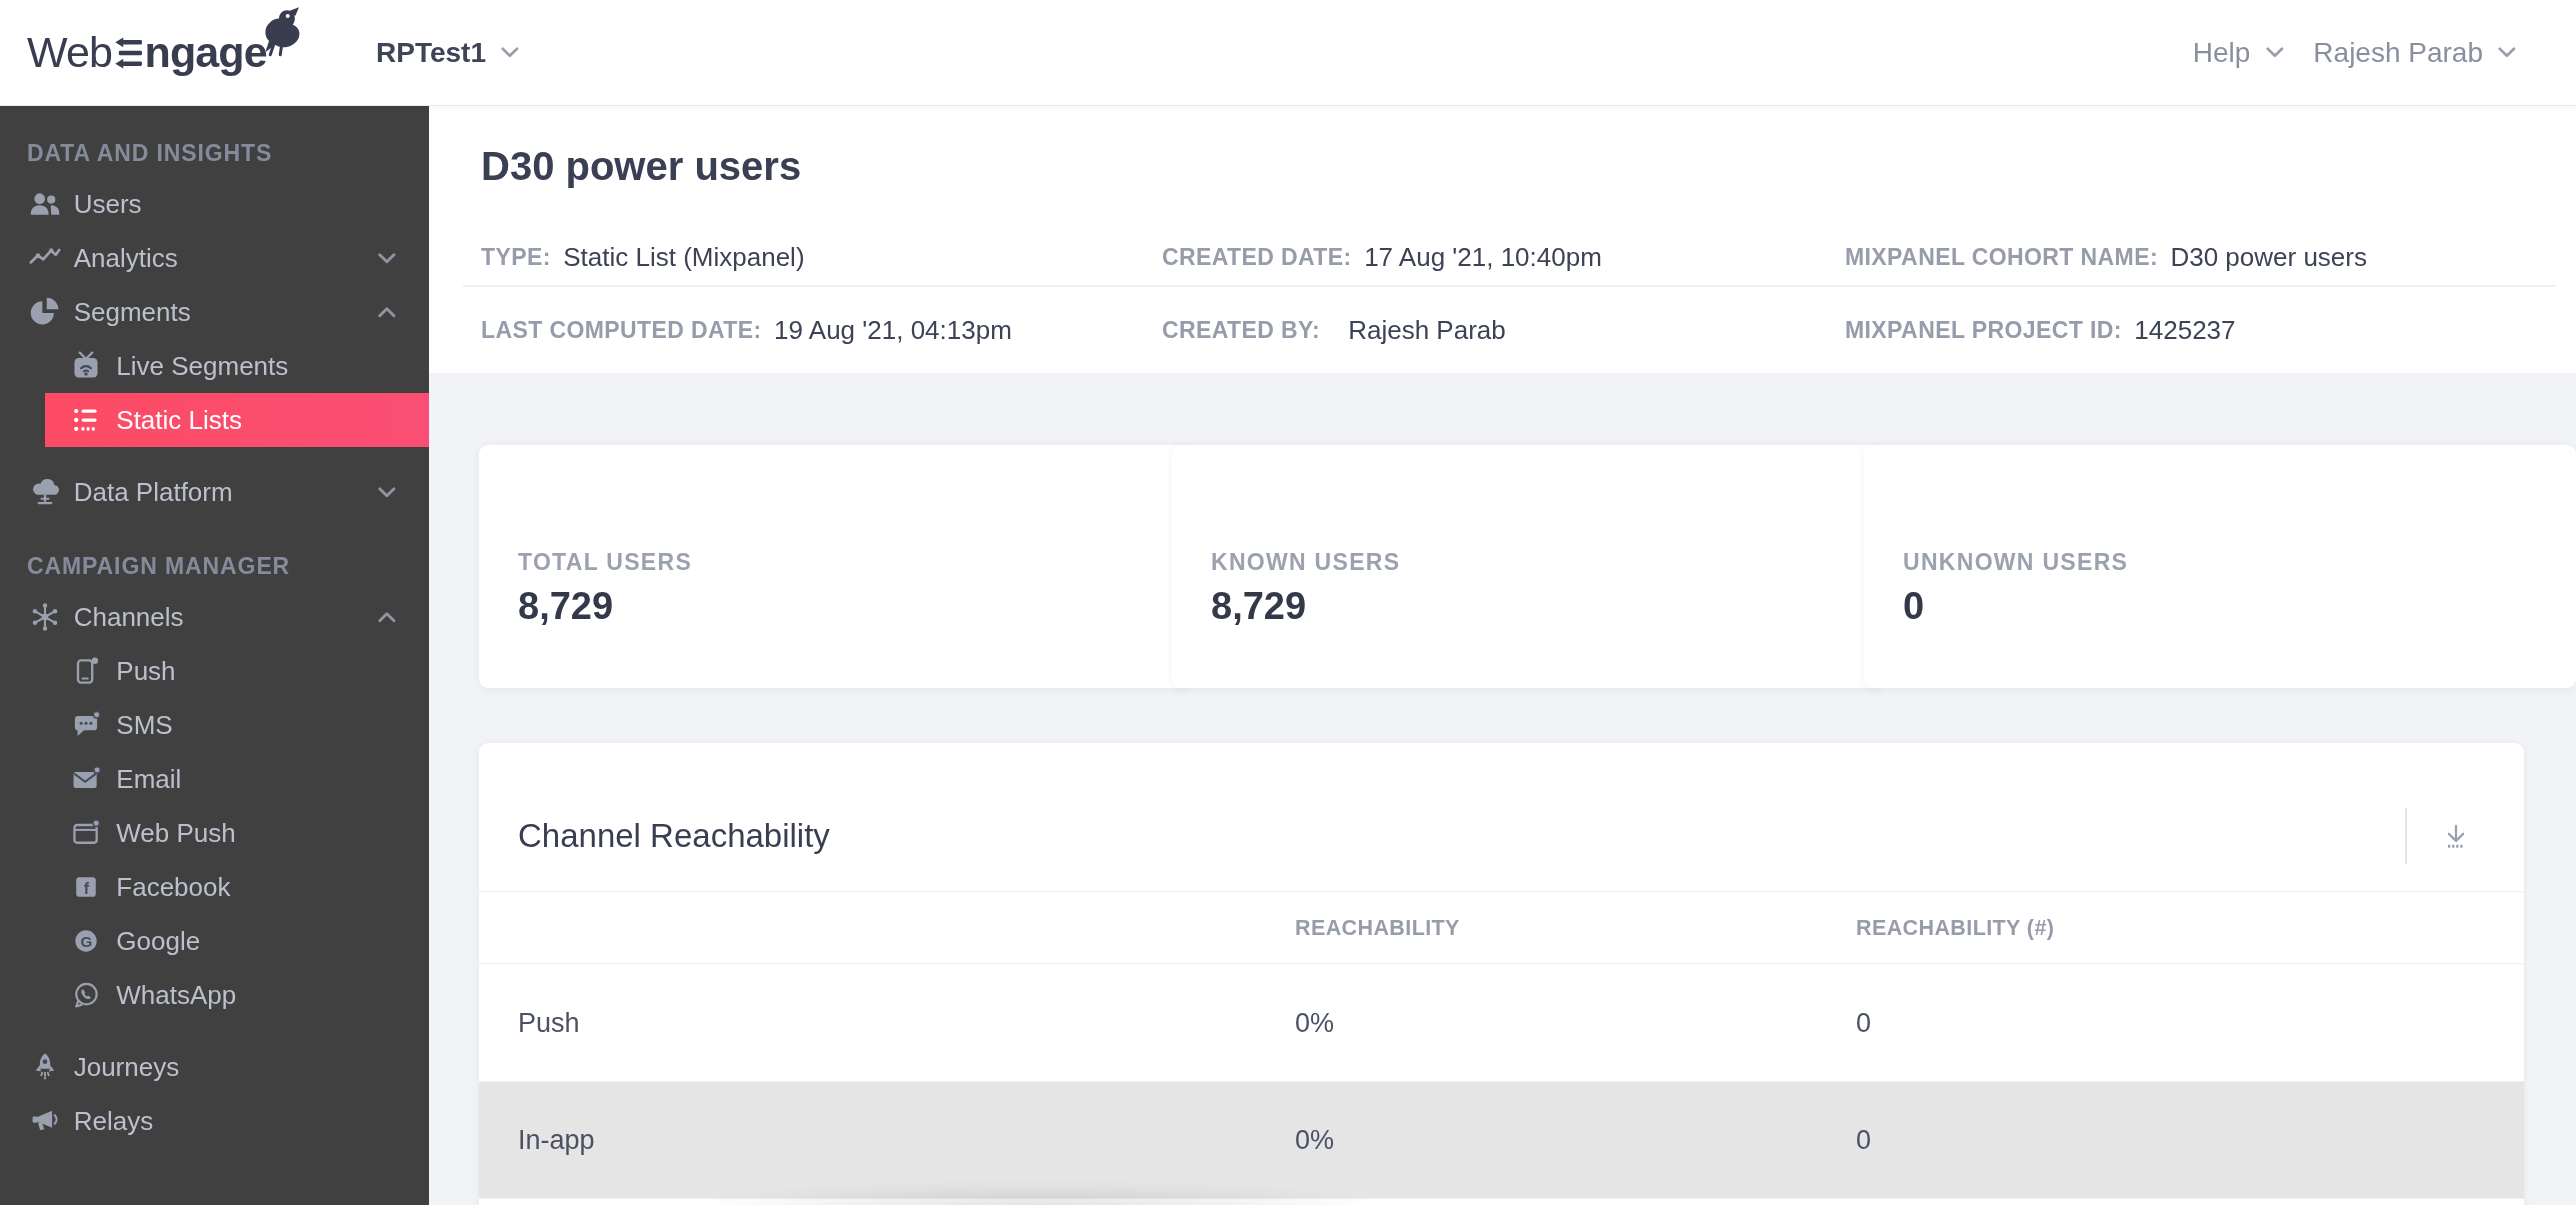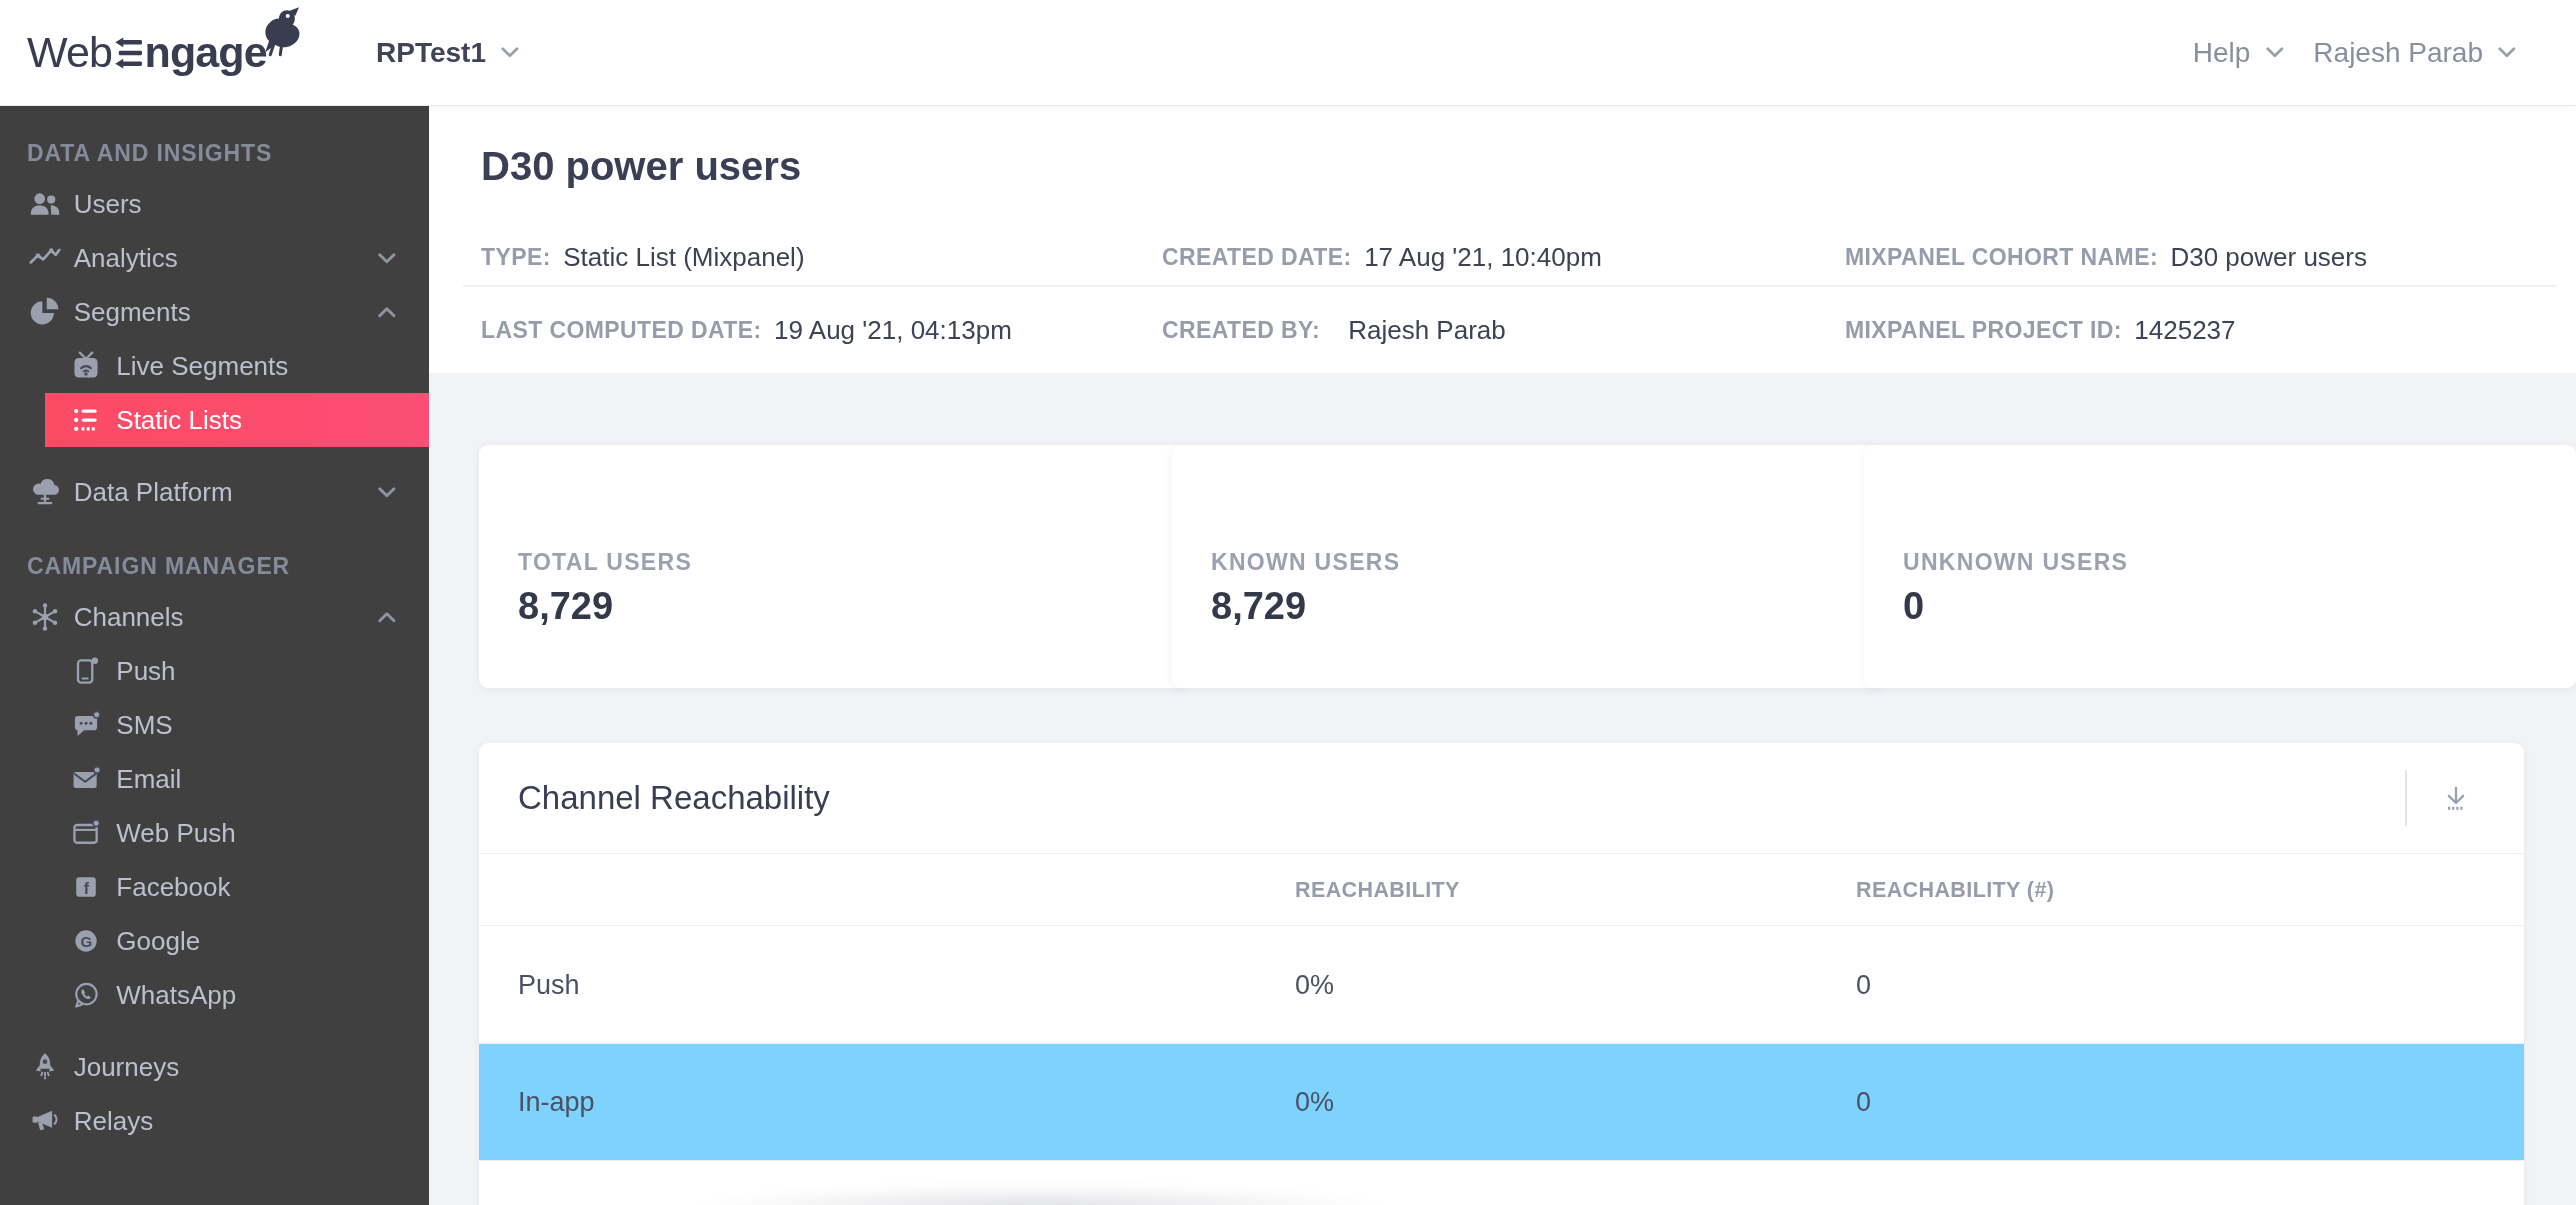--- a/index.html
+++ b/index.html
@@ -49,30 +49,30 @@
   
   .card { position:absolute; top:445px; width:712px; height:243px; background:#ffffff; border-radius:9px;
           box-shadow:0 1.8px 9px rgba(40,44,63,.06); }
   
   .card-label { position:absolute; left:39px; top:104px; font-size:23px; letter-spacing:1.3px; color:#9ca1af; font-weight:600; }
   .card-value { position:absolute; left:39px; top:140px; font-size:38px; font-weight:700; color:#343949; }
 
   
   .panel { position:absolute; left:479px; top:743px; width:2045px; height:537px; background:#ffffff;
            border-radius:9px 9px 0 0; box-shadow:0 1.8px 9px rgba(40,44,63,.05); }
-  .panel-head { position:relative; height:111px; border-bottom:1.8px solid #eef0f4; }
+  .panel-head { position:relative; height:111px; border-bottom:1.8px solid #eef0f4;margin-top:38px; }
   .panel-title { position:absolute; left:39px; top:50%; transform:translateY(-50%); font-size:33px; color:#393e52; }
   .dl-divider { position:absolute; right:117px; top:27px; bottom:27px; width:1.8px; background:#e3e5ec; }
   .dl-btn { position:absolute; right:45px; top:50%; transform:translateY(-50%); color:#9ba0ae; cursor:pointer;
             width:47px; height:47px; display:flex; align-items:center; justify-content:center; border-radius:5.4px; }
   .thead { position:relative; height:72px; border-bottom:1.8px solid #eef0f4; }
   .th { position:absolute; top:50%; transform:translateY(-50%); font-size:21.5px; color:#979caa; font-weight:700; letter-spacing:0.4px; }
   .trow { position:relative; height:117px; font-size:27px; color:#4b5064; }
   .trow + .trow { border-top:1.8px solid #edeef3; }
-  .trow.alt { background:#7dd3fc; }
+  .trow.alt { background:#e5e5e5; }
   .td { position:absolute; top:50%; transform:translateY(-50%); }
   .col1 { left:39px; } .col2 { left:816px; } .col3 { left:1377px; }
 
   .bottom-smudge { position:absolute; left:587px; top:1177px; width:903px; height:64px; pointer-events:none;
                    background:radial-gradient(ellipse closest-side, rgba(52,57,78,.16), rgba(52,57,78,0) 78%);
                    filter:blur(4.5px); }
 </style>
 </head>
 <body>
 

